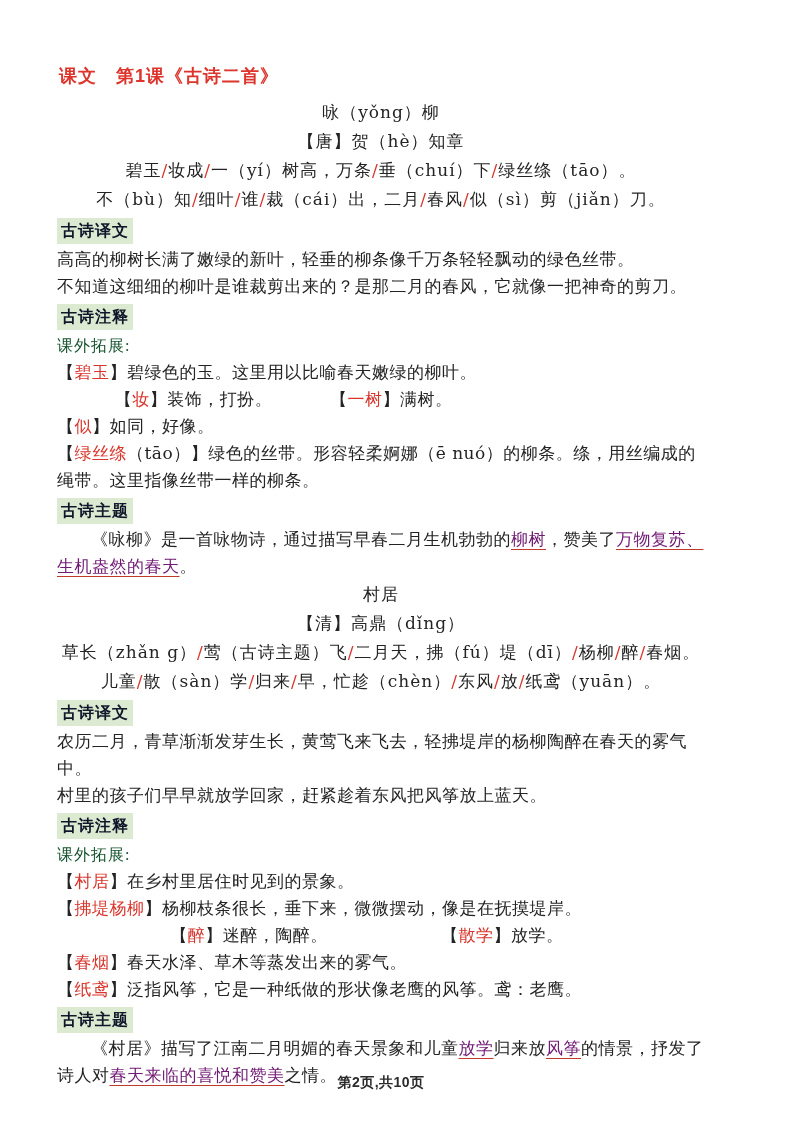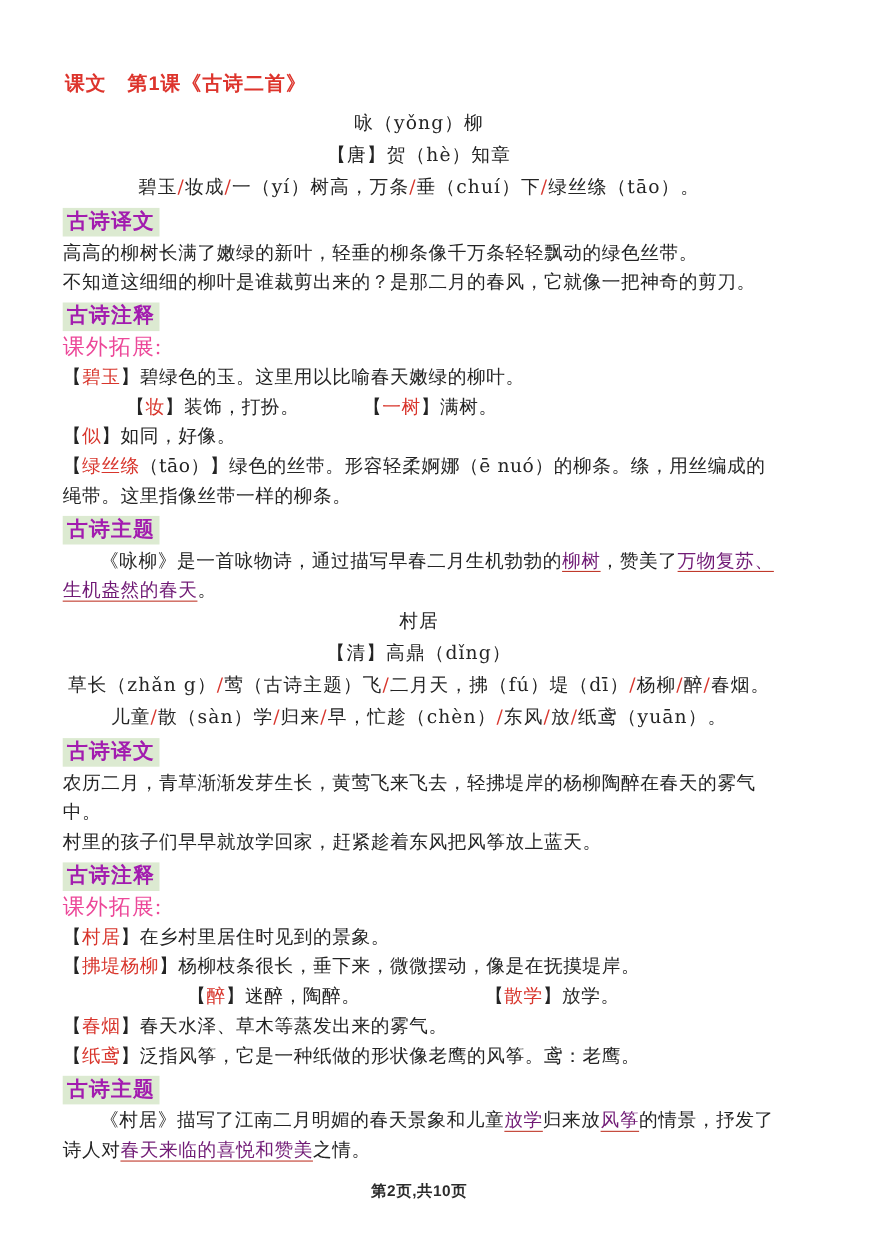--- a/index.html
+++ b/index.html
@@ -25,30 +25,30 @@
   .center{text-align:center;}
   .poem-title,.poem-author,.poem-line{
     line-height:29px;
     letter-spacing:1px;
   }
   .sec-row{margin:4px 0 2px 0;line-height:24px;}
   .sec-header{
     display:inline-block;
     font-family:Liberation Serif, serif;
     font-weight:bold;
-    font-size:19px;
-    color:#a21caf;
+    font-size:16px;
+    color:#0f172a;
     background:#dcead1;
     padding:1px 4px;
     letter-spacing:1px;
   }
   .ext-label{
     font-family:Liberation Serif, serif;
-    color:#ec4899;
-    font-size:20px;
+    color:#14532d;
+    font-size:16px;
     line-height:27px;
     letter-spacing:1px;
   }
   .body-para{
     margin:0;
     line-height:27px;
     letter-spacing:0.5px;
   }
   .theme-para{text-indent:2em;}
   .note-row{display:flex;text-align:center;}
@@ -78,20 +78,21 @@
 <body>
 
 <div class="page">
 
   <h1 class="doc-title">课文　第1课《古诗二首》</h1>
 
   <section>
     <div class="center poem-title">咏（yǒng）柳</div>
     <div class="center poem-author">【唐】贺（hè）知章</div>
     <div class="center poem-line"><span>碧玉</span><span class="seg-red">/</span><span>妆成</span><span class="seg-red">/</span><span>一（yí）树高，万条</span><span class="seg-red">/</span><span>垂（chuí）下</span><span class="seg-red">/</span><span>绿丝绦（tāo）。</span></div>
+    <div class="center poem-line"><span>不（bù）知</span><span class="seg-red">/</span><span>细叶</span><span class="seg-red">/</span><span>谁</span><span class="seg-red">/</span><span>裁（cái）出，二月</span><span class="seg-red">/</span><span>春风</span><span class="seg-red">/</span><span>似（sì）剪（jiǎn）刀。</span></div>
 
     <div class="sec-row">
       <span class="sec-header">古诗译文</span>
     </div>
     <p class="body-para">高高的柳树长满了嫩绿的新叶，轻垂的柳条像千万条轻轻飘动的绿色丝带。</p>
     <p class="body-para">不知道这细细的柳叶是谁裁剪出来的？是那二月的春风，它就像一把神奇的剪刀。</p>
 
     <div class="sec-row">
       <span class="sec-header">古诗注释</span>
     </div>

